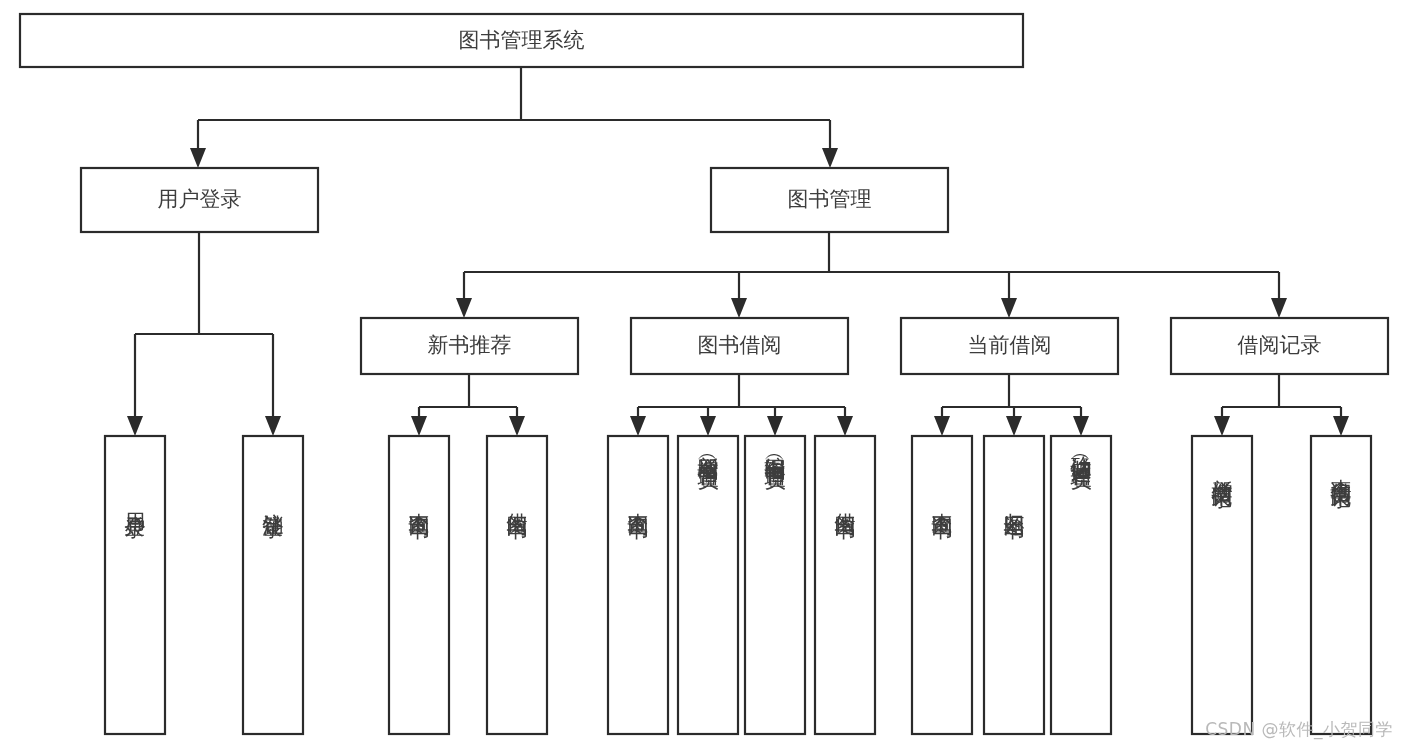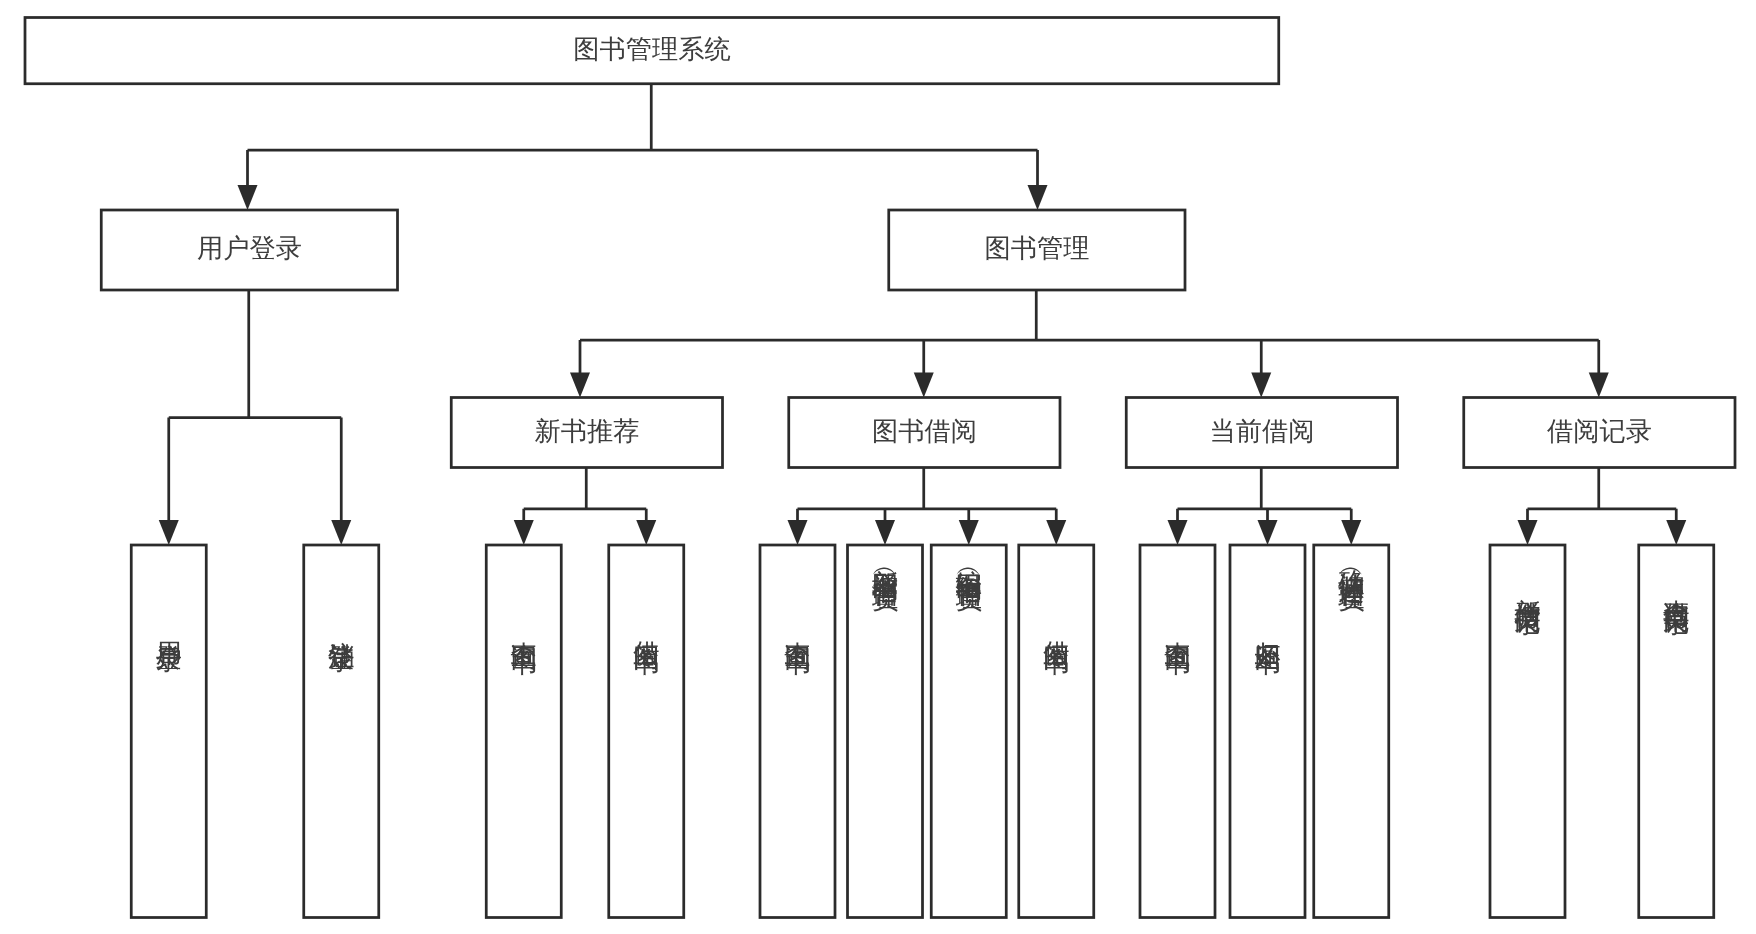--- a/index.html
+++ b/index.html
@@ -208,14 +208,15 @@
       <text class="node-label-v" x="942" y="500" text-anchor="middle">查询图书</text>
       <text class="node-label-v" x="1014" y="500" text-anchor="middle">归还图书</text>
       <text class="node-label-v" x="1081" y="448" text-anchor="middle">确认归还（管理员）</text>
 
       <text class="node-label-v" x="1222" y="468" text-anchor="middle">新增借阅记录</text>
       <text class="node-label-v" x="1341" y="468" text-anchor="middle">查询借阅记录</text>
     </g>
 
   </svg>
 
+  <div class="watermark-text">CSDN @软件_小贺同学</div>
 
 </div>
 
 </body></html>

